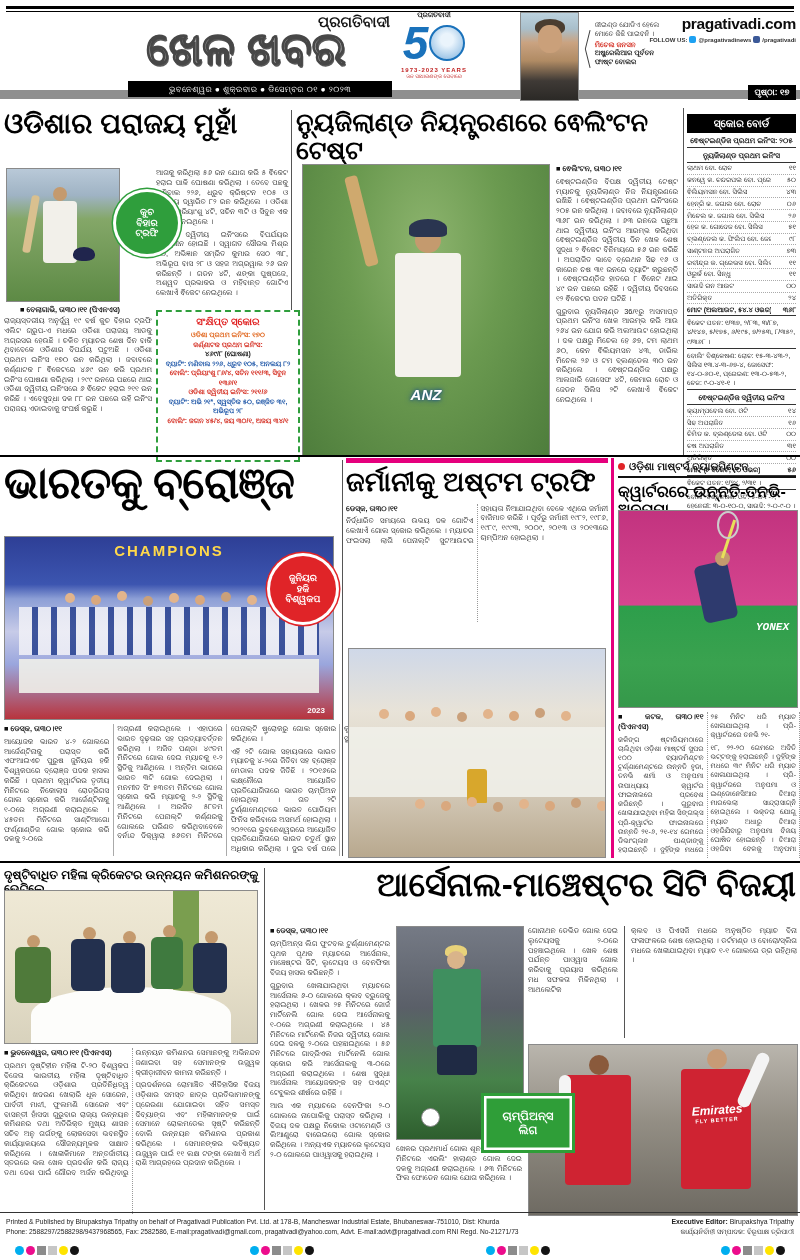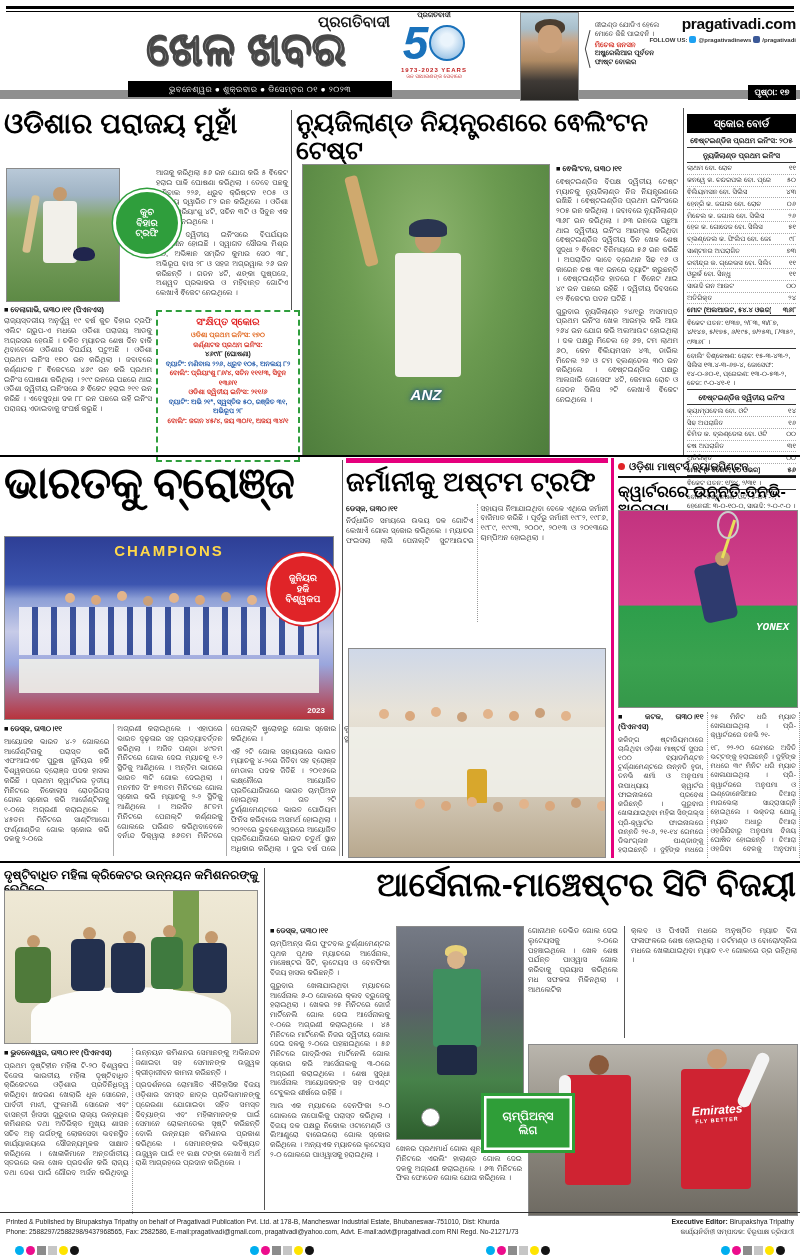--- a/index.html
+++ b/index.html
@@ -164,21 +164,21 @@
       </div>
       <div class="abs badge-circle bg-green" style="left:112px;top:84px;width:62px;height:62px;font-size:9.5px;">
         <span>କୁଚ</span>
         <span>ବିହାର</span>
         <span>ଟ୍ରଫି</span>
       </div>
       <div class="abs jtext" style="left:152px;top:60px;width:132px;height:138px;">
         <p>ଆଗକୁ କରିଥିଲା ୫୬ ରନ ଯୋଗ କରି ୫ ଵିକେଟ ହରାଇ ପାଳି ଘୋଷଣା କରିଥିଲା । ତେବେ ପଛକୁ ମଣିବାଲ ୨୨୬, ଧ୍ରୁବ କ୍ରିଷ୍ଟନ ୧୦୫ ଓ ଅନଲୟ ଦ୍ୱାରିତ ୮୨ ରନ କରିଥିଲେ । ଓଡିଶା ପକ୍ଷରୁ ପ୍ରିୟାଂଶୁ ୪ଟି, ସଚିନ ୩ଟି ଓ ସିବୁନ ଏକ ଵିକେଟ ନେଇଥିଲେ ।</p>
         <p>ଓଡିଶା ଦ୍ୱିତୀୟ ଇନିଂସରେ ବିପର୍ଯୟର ସମ୍ମୁଖୀନ ହୋଇଛି । ସ୍ୱାଗତ ସୌରଭ ମିଶ୍ର ୫୦, ଅଭିଜ୍ଞାନ ସମ୍ରିତ କୁମାର ସେଠ ୩୮, ଅଭିରୂପ ବାସ ୨୮ ଓ ସହଜ ଅଗ୍ରୱାଲ ୨୬ ରନ କରିଛନ୍ତି । ଗଡନ ୪ଟି, ଶଙ୍କା ପୁଷ୍ପଜେ, ଅଶ୍ୱତ ପ୍ରଭାକର ଓ ମହିବାନ୍ତ ଗୋଟିଏ ଲେଖାଏଁ ଵିକେଟ ନେଇଥିଲେ ।</p>
       </div>
-      <div class="abs dl" style="left:0;top:197px;">■ ବେଲାଗାଭି, ତା୩୦।୧୧ (ପିଏନଏସ)</div>
+      <div class="abs dl" style="left:16px;top:197px;">■ ବେଲାଗାଭି, ତା୩୦।୧୧ (ପିଏନଏସ)</div>
       <div class="abs jtext" style="left:0;top:208px;width:148px;height:140px;">
         <p>ରାଜ୍ୟସ୍ତରୀୟ ଅନୁର୍ଦ୍ଧ୍ୱ ୧୯ ବର୍ଷ କୁଚ ବିହାର ଟ୍ରଫି ଏଲିଟ ଗ୍ରୁପ-ଏ ମଧରେ ଓଡିଶା ପରାଜୟ ଆଡକୁ ଅଗ୍ରସର ହେଉଛି । ଚଳିତ ମ୍ୟାଚର ଶେଷ ଦିନ ବାକି ଥିବାବେଳେ ଓଡିଶାର ବିପର୍ଯୟ ଘଟୁଅଛି । ଓଡିଶା ପ୍ରଥମ ଇନିଂସ ୧୭୦ ରନ କରିଥିଲା । ଜବାବରେ କର୍ଣ୍ଣାଟକ ୮ ଵିକେଟରେ ୪୬୯ ରନ କରି ପ୍ରଥମ ଇନିଂସ ଘୋଷଣା କରିଥିଲା । ୨୯୯ ରନରେ ପଛରେ ଥାଇ ଓଡିଶା ଦ୍ୱିତୀୟ ଇନିଂସରେ ୬ ଵିକେଟ ହରାଇ ୨୧୧ ରନ କରିଛି । ଏବେସୁଦ୍ଧା ଦଳ ୮୮ ରନ ପଛରେ ରହି ଇନିଂସ ପରାଜୟ ଏଡାଇବାକୁ ସଂଘର୍ଷ କରୁଛି ।</p>
       </div>
       <div class="abs scorebox" style="left:152px;top:202px;width:130px;height:140px;">
         <div class="sb-title">ସଂକ୍ଷିପ୍ତ ସ୍କୋର</div>
         <div class="sx c-or">ଓଡିଶା ପ୍ରଥମ ଇନିଂସ: ୧୭୦</div>
         <div class="sx c-rd">କର୍ଣ୍ଣାଟକ ପ୍ରଥମ ଇନିଂସ:</div>
         <div class="sx c-bk">୪୬୯/୮ (ଘୋଷଣା)</div>
         <div class="sx c-bl">ବ୍ୟାଟିଂ: ମଣିବାଲ ୨୨୬, ଧ୍ରୁବ ୧୦୫, ଅନଲୟ ୮୨</div>
         <div class="sx c-rd">ବୋଲିଂ: ପ୍ରିୟାଂଶୁ ୮୬/୪, ସଚିନ ୧୧୧/୩, ସିବୁନ ୧୩୬/୧</div>
@@ -193,21 +193,21 @@
       <div class="abs photo" id="ph-nz" style="left:6px;top:56px;width:246px;height:290px;">
         <div class="abs fig-head" style="left:112px;top:62px;width:26px;height:26px;"></div>
         <div class="abs" style="left:106px;top:54px;width:38px;height:18px;background:#2a3550;border-radius:50% 50% 20% 20%;"></div>
         <div class="abs fig-body" style="left:92px;top:88px;width:66px;height:124px;background:#f4f2ec;"></div>
         <div class="abs" style="left:52px;top:10px;width:13px;height:92px;background:#cfa96e;transform:rotate(-14deg);border-radius:4px;"></div>
         <div class="abs ph-text" style="left:0;bottom:52px;width:100%;font-style:italic;font-size:15px;text-shadow:0 0 3px #1a4f8a,0 0 6px #1a4f8a;">ANZ</div>
       </div>
       <div class="abs jtext" style="left:260px;top:56px;width:122px;height:290px;">
         <p class="dl">■ ଵେଲିଂଟନ, ତା୩୦।୧୧</p>
         <p>ଵେଷ୍ଟଇଣ୍ଡିଜ ବିପକ୍ଷ ଦ୍ୱିତୀୟ ଟେଷ୍ଟ ମ୍ୟାଚକୁ ନ୍ୟୁଜିଲାଣ୍ଡ ନିଜ ନିୟନ୍ତ୍ରଣରେ ରଖିଛି । ଵେଷ୍ଟଇଣ୍ଡିଜ ପ୍ରଥମ ଇନିଂସରେ ୨୦୫ ରନ କରିଥିଲା । ଜବାବରେ ନ୍ୟୁଜିଲାଣ୍ଡ ୩୬୮ ରନ କରିଥିଲା । ୬୩ ରନରେ ପଛୁଆ ଥାଇ ଦ୍ୱିତୀୟ ଇନିଂସ ଆରମ୍ଭ କରିଥିବା ଵେଷ୍ଟଇଣ୍ଡିଜ ଦ୍ୱିତୀୟ ଦିନ ଖେଳ ଶେଷ ସୁଦ୍ଧା ୨ ଵିକେଟ ବିନିମୟରେ ୫୬ ରନ କରିଛି । ଅପରାଜିତ ଭାବେ ବ୍ରେଥନ ସିଢ ୧୬ ଓ କାରେନ ଚଷ ୩୧ ରନରେ ବ୍ୟାଟିଂ କରୁଛନ୍ତି । ଵେଷ୍ଟଇଣ୍ଡିଜ ହାତରେ ୮ ଵିକେଟ ଥାଇ ୪୯ ରନ ପଛରେ ରହିଛି । ଦ୍ୱିତୀୟ ଦିବସରେ ୧୨ ଵିକେଟର ପତନ ଘଟିଛି ।</p>
-        <p>ଗୁରୁବାର ନ୍ୟୁଜିଲାଣ୍ଡ ୨୪/୧ରୁ ଅସମାପ୍ତ ପ୍ରଥମ ଇନିଂସ ଖେଳ ଆରମ୍ଭ କରି ଆଉ ୨୬୪ ରନ ଯୋଗ କରି ଅଲଆଉଟ ହୋଇଥିଲା । ଦଳ ପକ୍ଷରୁ ମିଚେଲ ହେ ୬୭, ଟମ ଲାଥମ ୬୦, କେନ ଵିଲିୟମସନ ୪୩, ଡାରିଲ ମିଚେଲ ୨୬ ଓ ଟମ ବ୍ଲଣ୍ଡେଲ ୩୦ ରନ କରିଥିଲେ । ଵେଷ୍ଟଇଣ୍ଡିଜ ପକ୍ଷରୁ ଆଲଜାରି ଜୋସେଫ ୪ଟି, କେମାର ରୋଚ ଓ ଜେଡନ ସିଲିସ ୨ଟି ଲେଖାଏଁ ଵିକେଟ ନେଇଥିଲେ ।</p>
+        <p>ଗୁରୁବାର ନ୍ୟୁଜିଲାଣ୍ଡ 36/୧ରୁ ଅସମାପ୍ତ ପ୍ରଥମ ଇନିଂସ ଖେଳ ଆରମ୍ଭ କରି ଆଉ ୨୬୪ ରନ ଯୋଗ କରି ଅଲଆଉଟ ହୋଇଥିଲା । ଦଳ ପକ୍ଷରୁ ମିଚେଲ ହେ ୬୭, ଟମ ଲାଥମ ୬୦, କେନ ଵିଲିୟମସନ ୪୩, ଡାରିଲ ମିଚେଲ ୨୬ ଓ ଟମ ବ୍ଲଣ୍ଡେଲ ୩୦ ରନ କରିଥିଲେ । ଵେଷ୍ଟଇଣ୍ଡିଜ ପକ୍ଷରୁ ଆଲଜାରି ଜୋସେଫ ୪ଟି, କେମାର ରୋଚ ଓ ଜେଡନ ସିଲିସ ୨ଟି ଲେଖାଏଁ ଵିକେଟ ନେଇଥିଲେ ।</p>
       </div>
     </div>
 
     <div class="abs" id="sb" style="left:687px;top:4px;width:109px;height:352px;">
       <div class="sb-head">ସ୍କୋର ବୋର୍ଡ</div>
       <div class="sb-strong">ଵେଷ୍ଟଇଣ୍ଡିଜ ପ୍ରଥମ ଇନିଂସ: ୨୦୫</div>
       <div class="sb-sec">ନ୍ୟୁଜିଲାଣ୍ଡ ପ୍ରଥମ ଇନିଂସ</div>
       <div class="sbr">
           <span>ଲାଥମ ବୋ. ରୋଚ</span>
           <span>୧୧</span>

